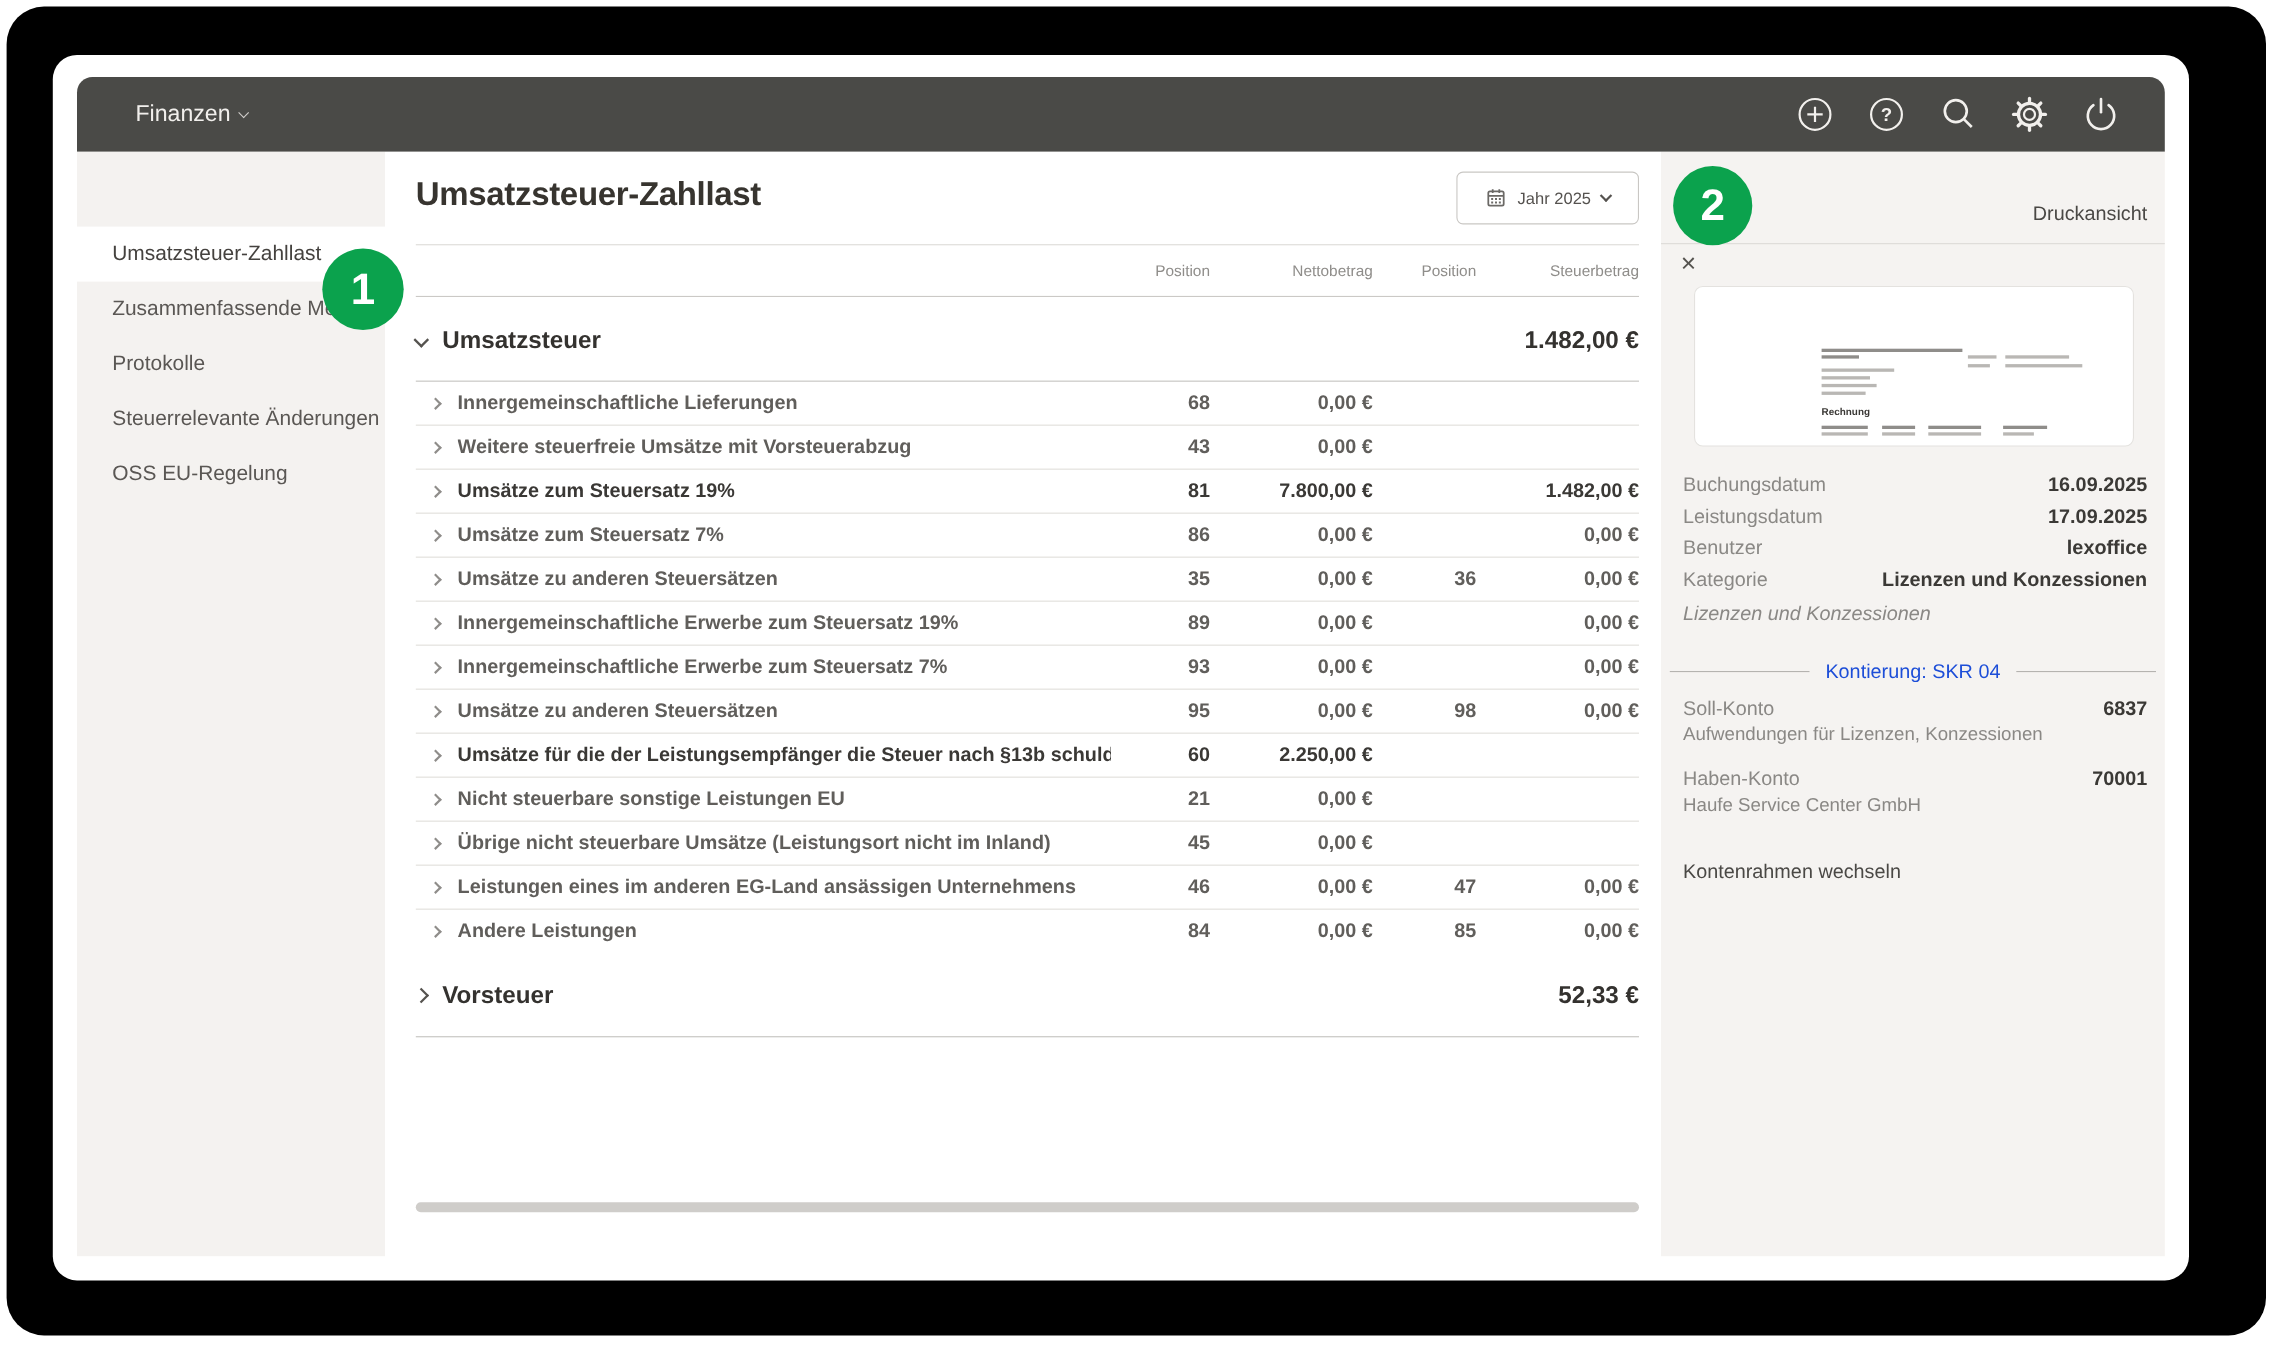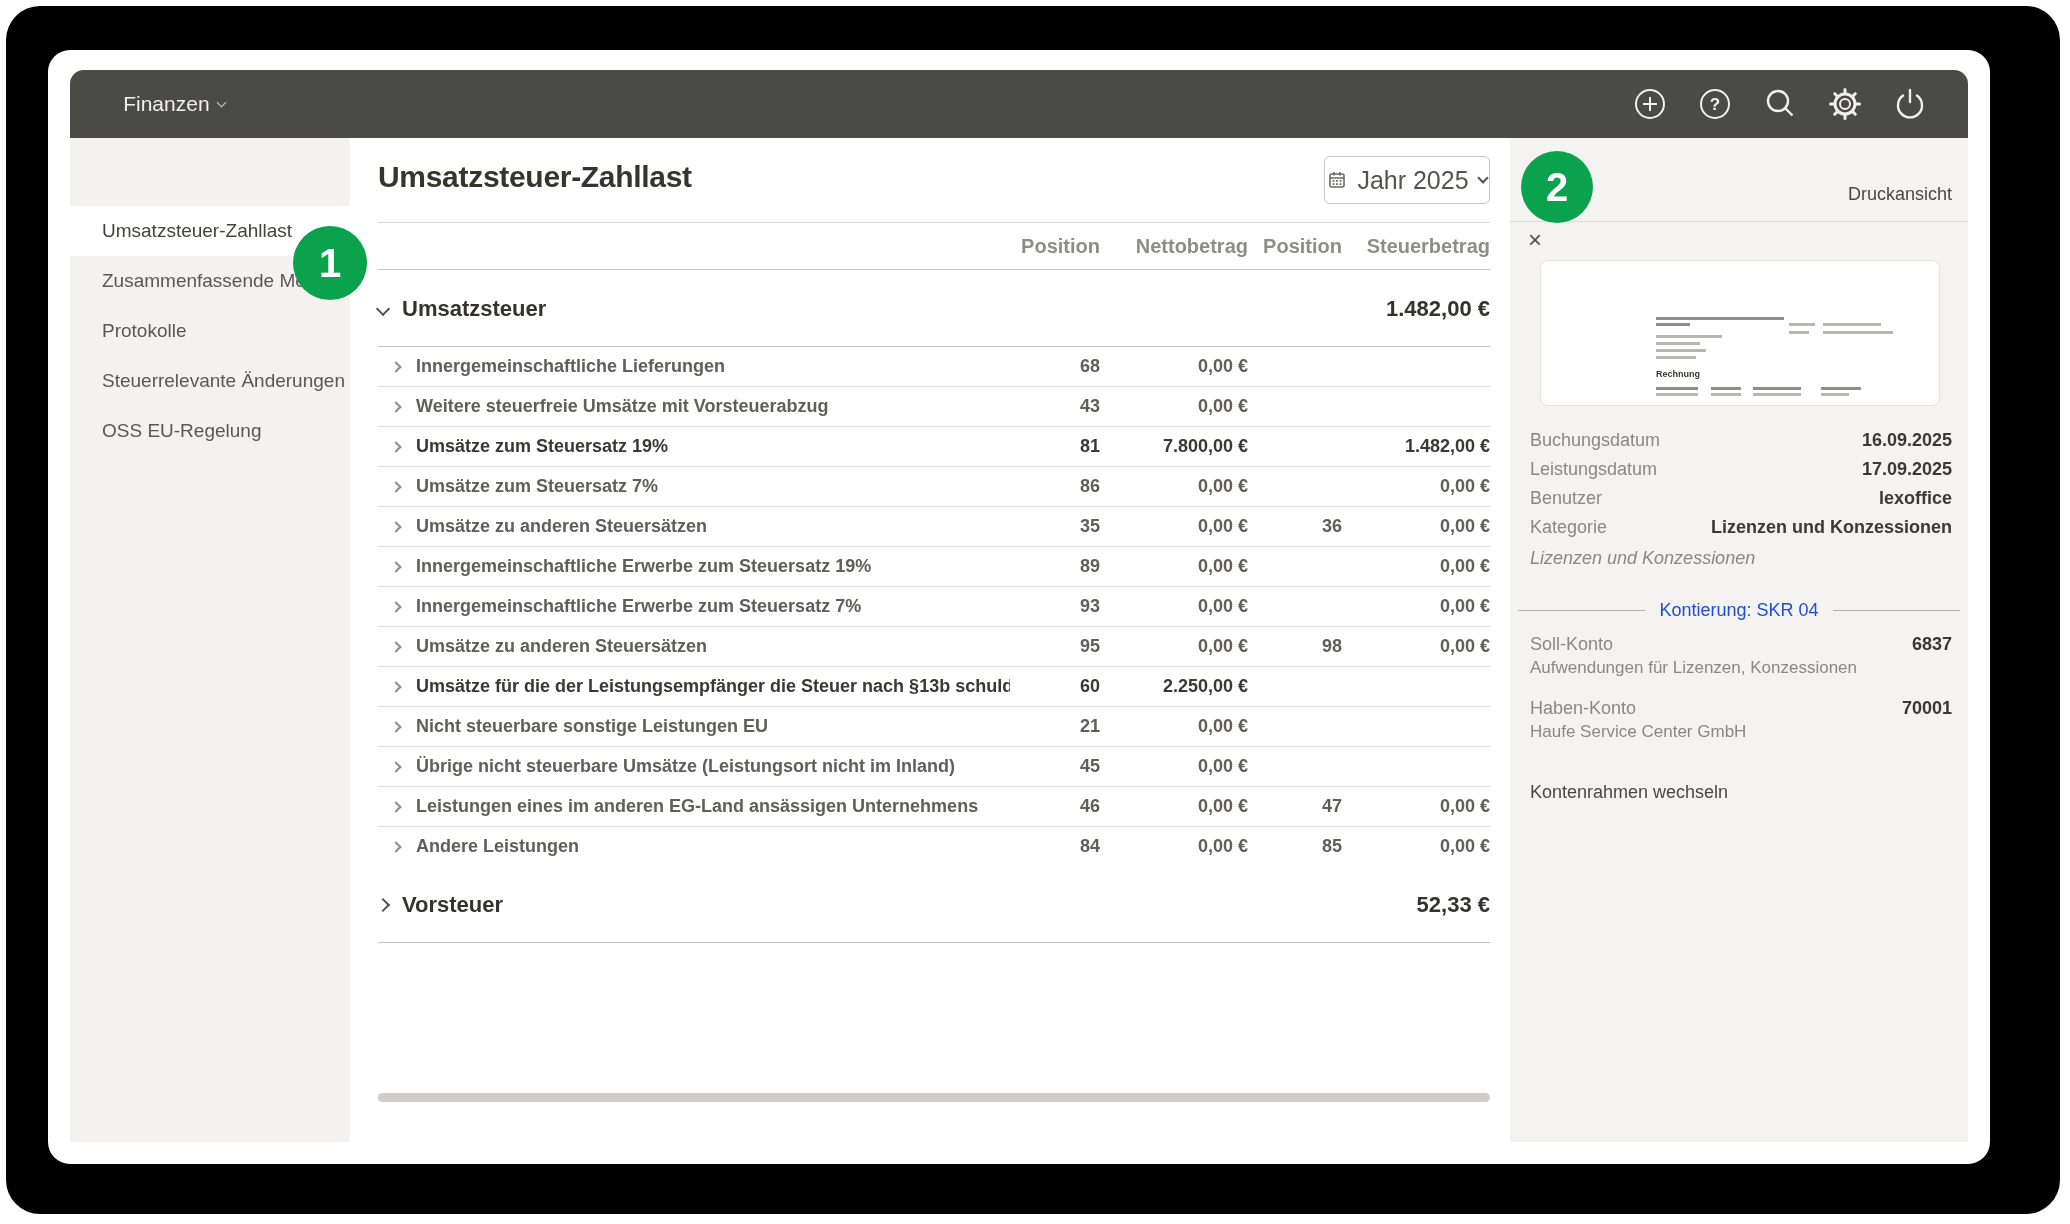--- a/index.html
+++ b/index.html
@@ -39,25 +39,25 @@
   }
   .side-item.active { background:#ffffff; color:#45423f; }
   
   .main { width:1160px; flex:none; background:#fff; position:relative; padding:22px 20px 0 28px; }
   .title-row { display:flex; align-items:flex-start; height:62px; }
   .page-title { font-size:30px; font-weight:bold; color:#37342f; letter-spacing:-0.3px; }
   .year-btn {
     margin-left:auto; margin-right:0; width:166px; height:48px; margin-top:-4px;
     border:1px solid #c9c7c4; border-radius:6px; background:#fff;
     display:flex; align-items:center; justify-content:center; gap:10px;
-    font-size:25px; color:#55524f; cursor:pointer;
+    font-size:15px; color:#55524f; cursor:pointer;
   }
   .year-btn .chev { width:8px; height:8px; border-width:0 2px 2px 0; border-color:#55524f; margin-top:-4px; }
   .title-divider { border-bottom:1px solid #dddbd8; margin-left:0; }
-  .col-heads { display:flex; align-items:center; height:46px; font-size:20px; color:#8f8d8a;font-weight:bold; }
+  .col-heads { display:flex; align-items:center; height:46px; font-size:14px; color:#8f8d8a; }
   .cols { display:flex; margin-left:auto; }
   .c-pos1 { width:90px;  text-align:right; }
   .c-netto{ width:148px; text-align:right; }
   .c-pos2 { width:94px;  text-align:right; }
   .c-st   { width:148px; text-align:right; }
   .head-line { border-bottom:1px solid #cbc9c6; }
   .section-head {
     display:flex; align-items:center; height:42px; margin-top:18px; cursor:pointer;
   }
   .section-head .chev { color:#55534f; width:10px; height:10px; border-width:0 2.4px 2.4px 0; margin-right:14px; }

